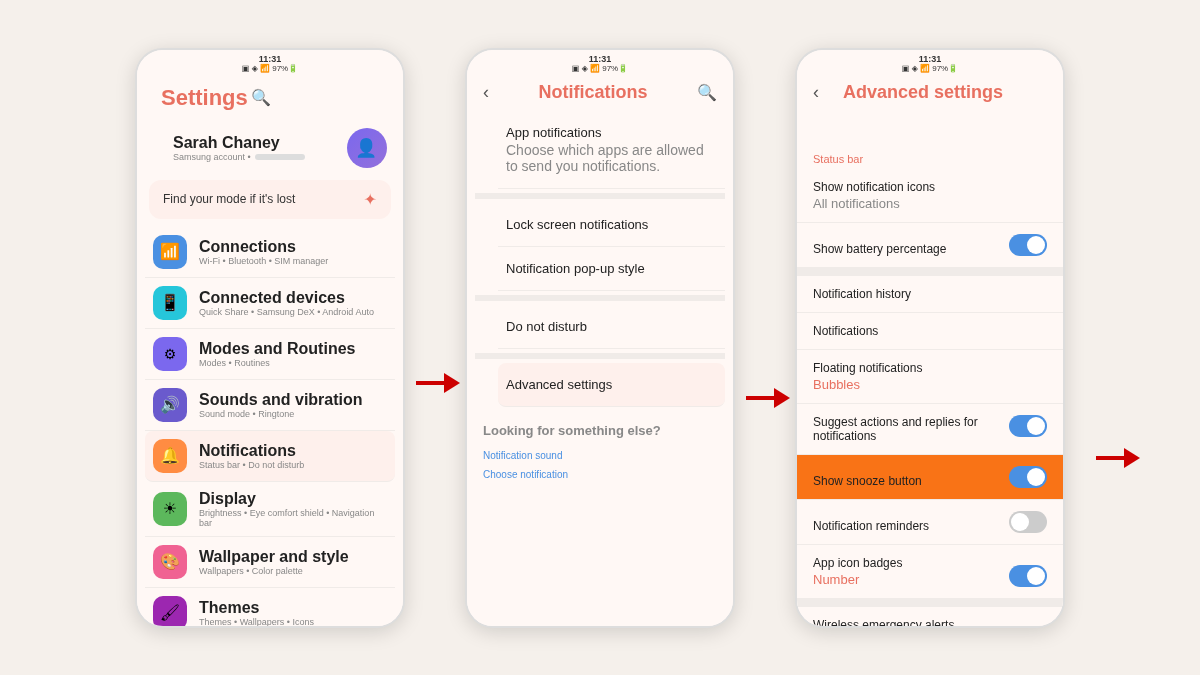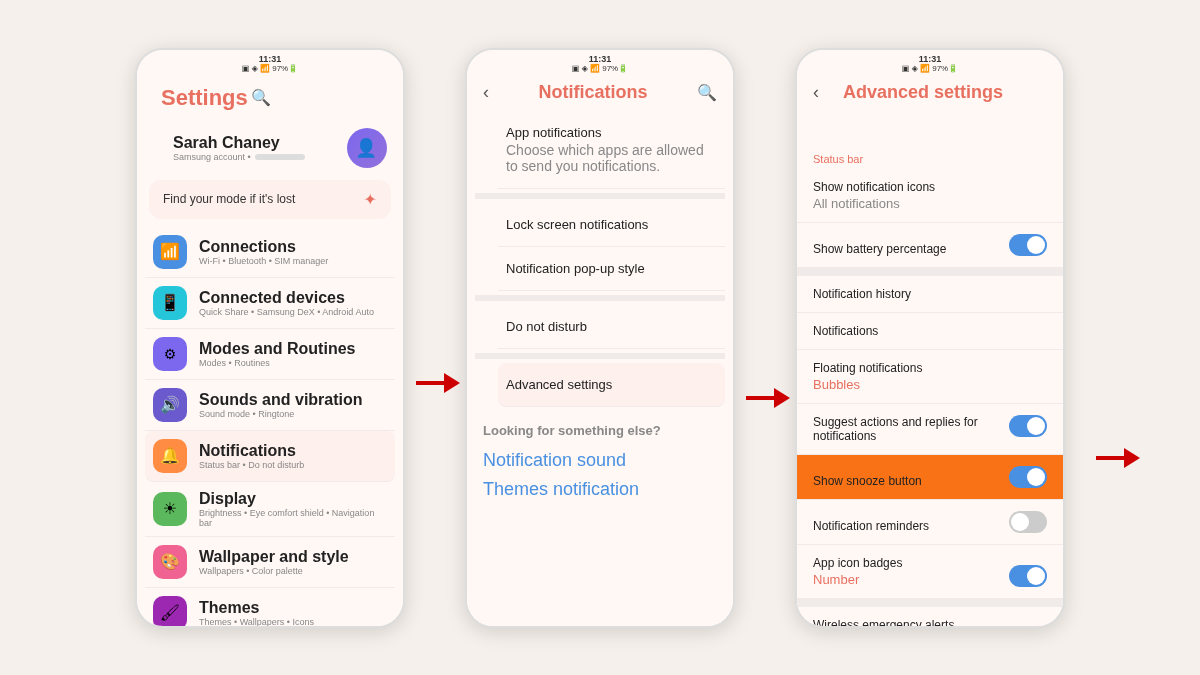--- a/index.html
+++ b/index.html
@@ -145,21 +145,21 @@
       padding: 14px 8px;
       border-bottom: 1px solid #f0ebe8;
       margin-left: 23px;
     }
     .notif-item.highlighted { background: #fef0ec; border-radius: 8px; }
     .notif-item-title { font-size: 13px; font-weight: 500; color: #222; }
     .notif-item-sub { font-size: 14px; color: #888; margin-top: 2px; }
 
     .looking-section { padding: 16px 16px 8px; }
     .looking-title { font-size: 13px; font-weight: 600; color: #888; margin-bottom: 8px; }
-    .looking-link { font-size: 18px; color: #4a90e2; padding: 4px 0; }
+    .looking-link { font-size: 10px; color: #4a90e2; padding: 4px 0; }
 
     
     .advanced-list { padding: 0; margin-top: 34px; }
     .section-label {
       font-size: 11px;
       color: #e87060;
       padding: 8px 16px 4px;
       font-weight: 500;
     }
 
@@ -341,21 +341,21 @@
             <div class="notif-item-title">Do not disturb</div>
           </div>
           <div style="height:6px; background:#f0ebe8; margin: 4px 0;"></div>
           <div class="notif-item highlighted" style="background:#fef0ec; border-radius:8px;">
             <div class="notif-item-title">Advanced settings</div>
           </div>
         </div>
         <div class="looking-section">
           <div class="looking-title">Looking for something else?</div>
           <div class="looking-link">Notification sound</div>
-          <div class="looking-link">Themes notification</div>
+          <div class="looking-link">Choose notification</div>
         </div>
       </div>
     </div>
 
     <div style="position:absolute; right:-55px; top:340px; display:flex; align-items:center; z-index:20;">
       <div style="width:28px; height:4px; background:#cc0000;"></div>
       <div style="width:0; height:0; border-top:10px solid transparent; border-bottom:10px solid transparent; border-left:16px solid #cc0000;"></div>
     </div>
   </div>
 

